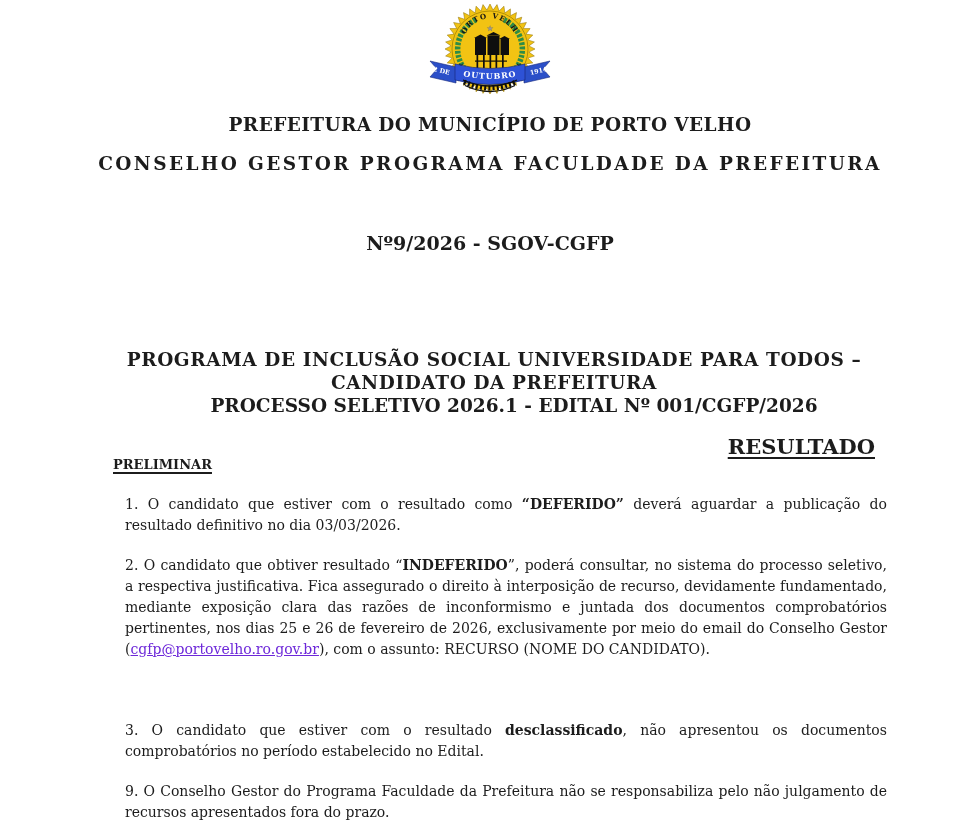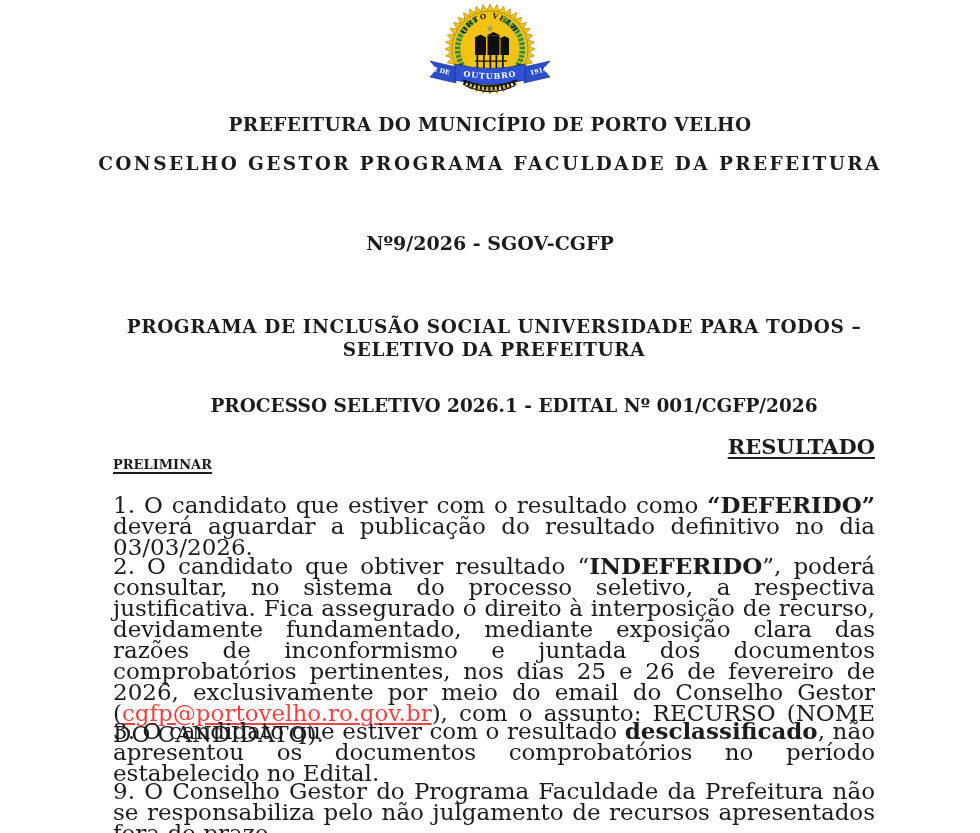--- a/index.html
+++ b/index.html
@@ -3,29 +3,29 @@
 <meta charset="utf-8">
 <style>
   html,body{margin:0;padding:0;background:#ffffff;}
   .page{
     position:relative;width:980px;height:833px;margin:0 auto;background:#ffffff;
     font-family:"DejaVu Serif", serif;color:#1c1c1c;overflow:hidden;
   }
   .abs{position:absolute;}
   .heading{left:0;right:0;text-align:center;font-weight:700;font-size:18.5px;}
   .measure{left:113px;width:762px;}
-  .body-text{font-size:23px;line-height:21px;text-align:justify;}
+  .body-text{font-size:14px;line-height:21px;text-align:justify;margin-left:12px;}
   .body-text strong{font-weight:700;}
   .uline{text-decoration:underline;text-decoration-thickness:1.6px;text-underline-offset:3px;}
-  a.email-link{color:#ef4444;text-decoration:underline;cursor:pointer;}
+  a.email-link{color:#6d28d9;text-decoration:underline;cursor:pointer;}
   .seal-wrap{top:4px;left:428px;width:124px;height:97px;}
   #h-line1{top:114px;letter-spacing:0.4px;}
   #h-line2{top:153px;letter-spacing:2.4px;}
   #edital-block{top:232px;line-height:23px;font-size:19px;}
-  #prog-block{top:315px;line-height:23px;letter-spacing:0.6px;margin-left:8px;}
+  #prog-block{top:348px;line-height:23px;letter-spacing:0.6px;margin-left:8px;}
   #processo{top:395px;transform:translateX(24px);}
   #resultado{top:434px;font-weight:700;font-size:21px;text-align:right;}
   #preliminar{top:457px;font-weight:700;font-size:13px;text-align:left;}
   #p1{top:494px;}
   #p2{top:555px;}
   #p3{top:720px;}
   #p4{top:781px;}
   svg text{font-family:"DejaVu Serif", serif;}
 </style>
 </head>
@@ -91,21 +91,21 @@
 
   <div class="abs heading" id="h-line2">CONSELHO GESTOR PROGRAMA FACULDADE DA PREFEITURA</div>
   <div class="abs heading" id="h-line1">PREFEITURA DO MUNICÍPIO DE PORTO VELHO</div>
 
   <div class="abs heading" id="edital-block">
     <div>Nº9/2026 - SGOV-CGFP</div>
   </div>
 
   <div class="abs heading" id="prog-block">
     <div>PROGRAMA DE INCLUSÃO SOCIAL UNIVERSIDADE PARA TODOS –</div>
-    <div>SELETIVO DA PREFEITURA</div>
+    <div>CANDIDATO DA PREFEITURA</div>
   </div>
 
   <div class="abs heading" id="processo">PROCESSO SELETIVO 2026.1 - EDITAL Nº 001/CGFP/2026</div>
 
   <div class="abs measure" id="resultado">
     <span class="uline">RESULTADO</span>
   </div>
   <div class="abs measure" id="preliminar">
     <span class="uline">PRELIMINAR</span>
   </div>

